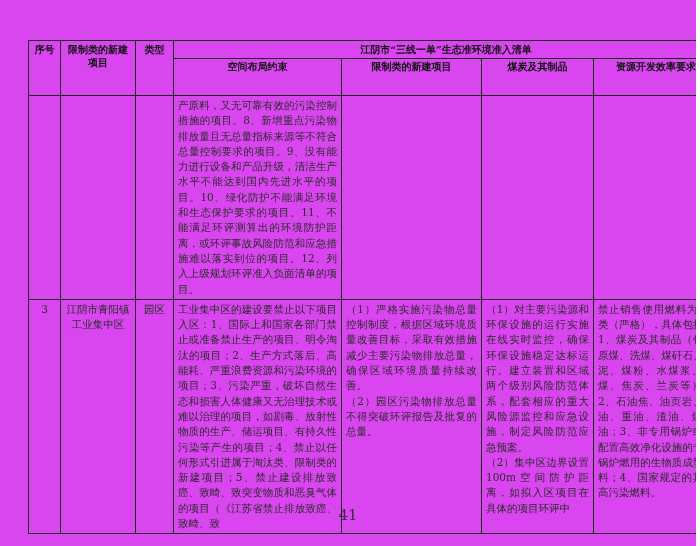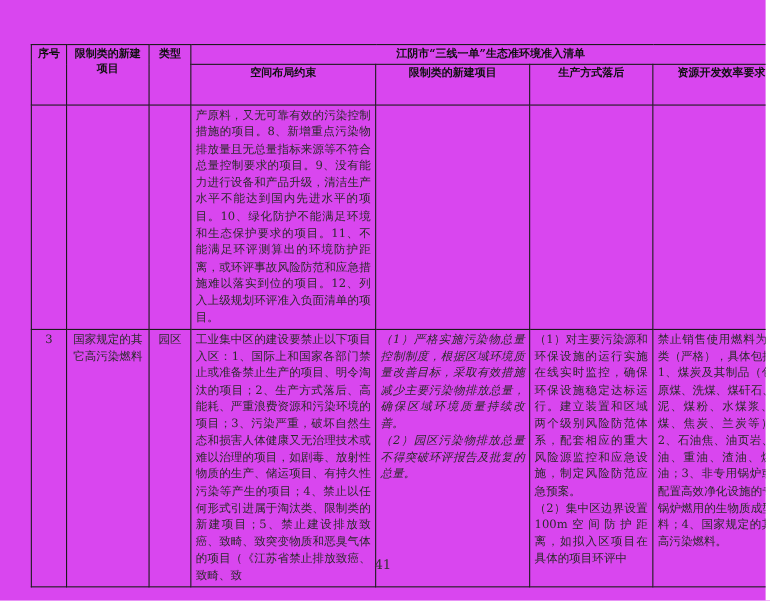--- a/index.html
+++ b/index.html
@@ -47,31 +47,31 @@
     line-height: 15.3px;
     text-align: justify;
     text-justify: inter-character;
     color: #2b2b2b;
     filter: blur(0.22px);
   }
   td.center {
     text-align: center;
     vertical-align: middle;
   }
-  td.vmid { vertical-align: middle; font-style: italic; }
+  td.vmid { vertical-align: middle; }
   td.prelines { white-space: pre-line; }
   tr.r1 { height: 186px; }
   tr.r2 { height: 219px; }
   .unit-cell { padding: 2px 10px; }
   .page-number {
     position: absolute;
     left: 0; right: 0;
     top: 506px;
     text-align: center;
-    font-size: 12px;
+    font-size: 15px;
     color: #333;
   }
 </style>
 </head>
 <body>
 
 <div class="page">
 
   <table class="doc">
     <colgroup>
@@ -86,35 +86,35 @@
     <tbody>
         <tr class="title-row">
       <th rowspan="2">序号</th>
       <th rowspan="2">限制类的新建项目</th>
       <th rowspan="2">类型</th>
       <th colspan="4">江阴市“三线一单”生态准环境准入清单</th>
     </tr>
     <tr class="sub-row">
       <th>空间布局约束</th>
       <th>限制类的新建项目</th>
-      <th>生产方式落后</th>
+      <th>煤炭及其制品</th>
       <th>资源开发效率要求</th>
     </tr>
     <tr class="r1">
       <td class="center"></td>
       <td class="center unit-cell"></td>
       <td class="center"></td>
       <td>产原料，又无可靠有效的污染控制措施的项目。8、新增重点污染物排放量且无总量指标来源等不符合总量控制要求的项目。9、没有能力进行设备和产品升级，清洁生产水平不能达到国内先进水平的项目。10、绿化防护不能满足环境和生态保护要求的项目。11、不能满足环评测算出的环境防护距离，或环评事故风险防范和应急措施难以落实到位的项目。12、列入上级规划环评准入负面清单的项目。</td>
       <td></td>
       <td></td>
       <td></td>
     </tr>
     <tr class="r2">
       <td class="center">3</td>
-      <td class="center unit-cell">国家规定的其它高污染燃料</td>
+      <td class="center unit-cell">江阴市青阳镇工业集中区</td>
       <td class="center">园区</td>
       <td>工业集中区的建设要禁止以下项目入区：1、国际上和国家各部门禁止或准备禁止生产的项目、明令淘汰的项目；2、生产方式落后、高能耗、严重浪费资源和污染环境的项目；3、污染严重，破坏自然生态和损害人体健康又无治理技术或难以治理的项目，如剧毒、放射性物质的生产、储运项目、有持久性污染等产生的项目；4、禁止以任何形式引进属于淘汰类、限制类的新建项目；5、禁止建设排放致癌、致畸、致突变物质和恶臭气体的项目（《江苏省禁止排放致癌、致畸、致</td>
       <td class="vmid prelines">（1）严格实施污染物总量控制制度，根据区域环境质量改善目标，采取有效措施减少主要污染物排放总量，确保区域环境质量持续改善。
 （2）园区污染物排放总量不得突破环评报告及批复的总量。</td>
       <td class="prelines">（1）对主要污染源和环保设施的运行实施在线实时监控，确保环保设施稳定达标运行。建立装置和区域两个级别风险防范体系，配套相应的重大风险源监控和应急设施，制定风险防范应急预案。
 （2）集中区边界设置100m空间防护距离，如拟入区项目在具体的项目环评中</td>
       <td>禁止销售使用燃料为“Ⅲ类（严格），具体包括：1、煤炭及其制品（包括原煤、洗煤、煤矸石、煤泥、煤粉、水煤浆、型煤、焦炭、兰炭等）；2、石油焦、油页岩、原油、重油、渣油、煤焦油；3、非专用锅炉或未配置高效净化设施的专用锅炉燃用的生物质成型燃料；4、国家规定的其它高污染燃料。</td>
     </tr>
   </tbody>
     </table>

